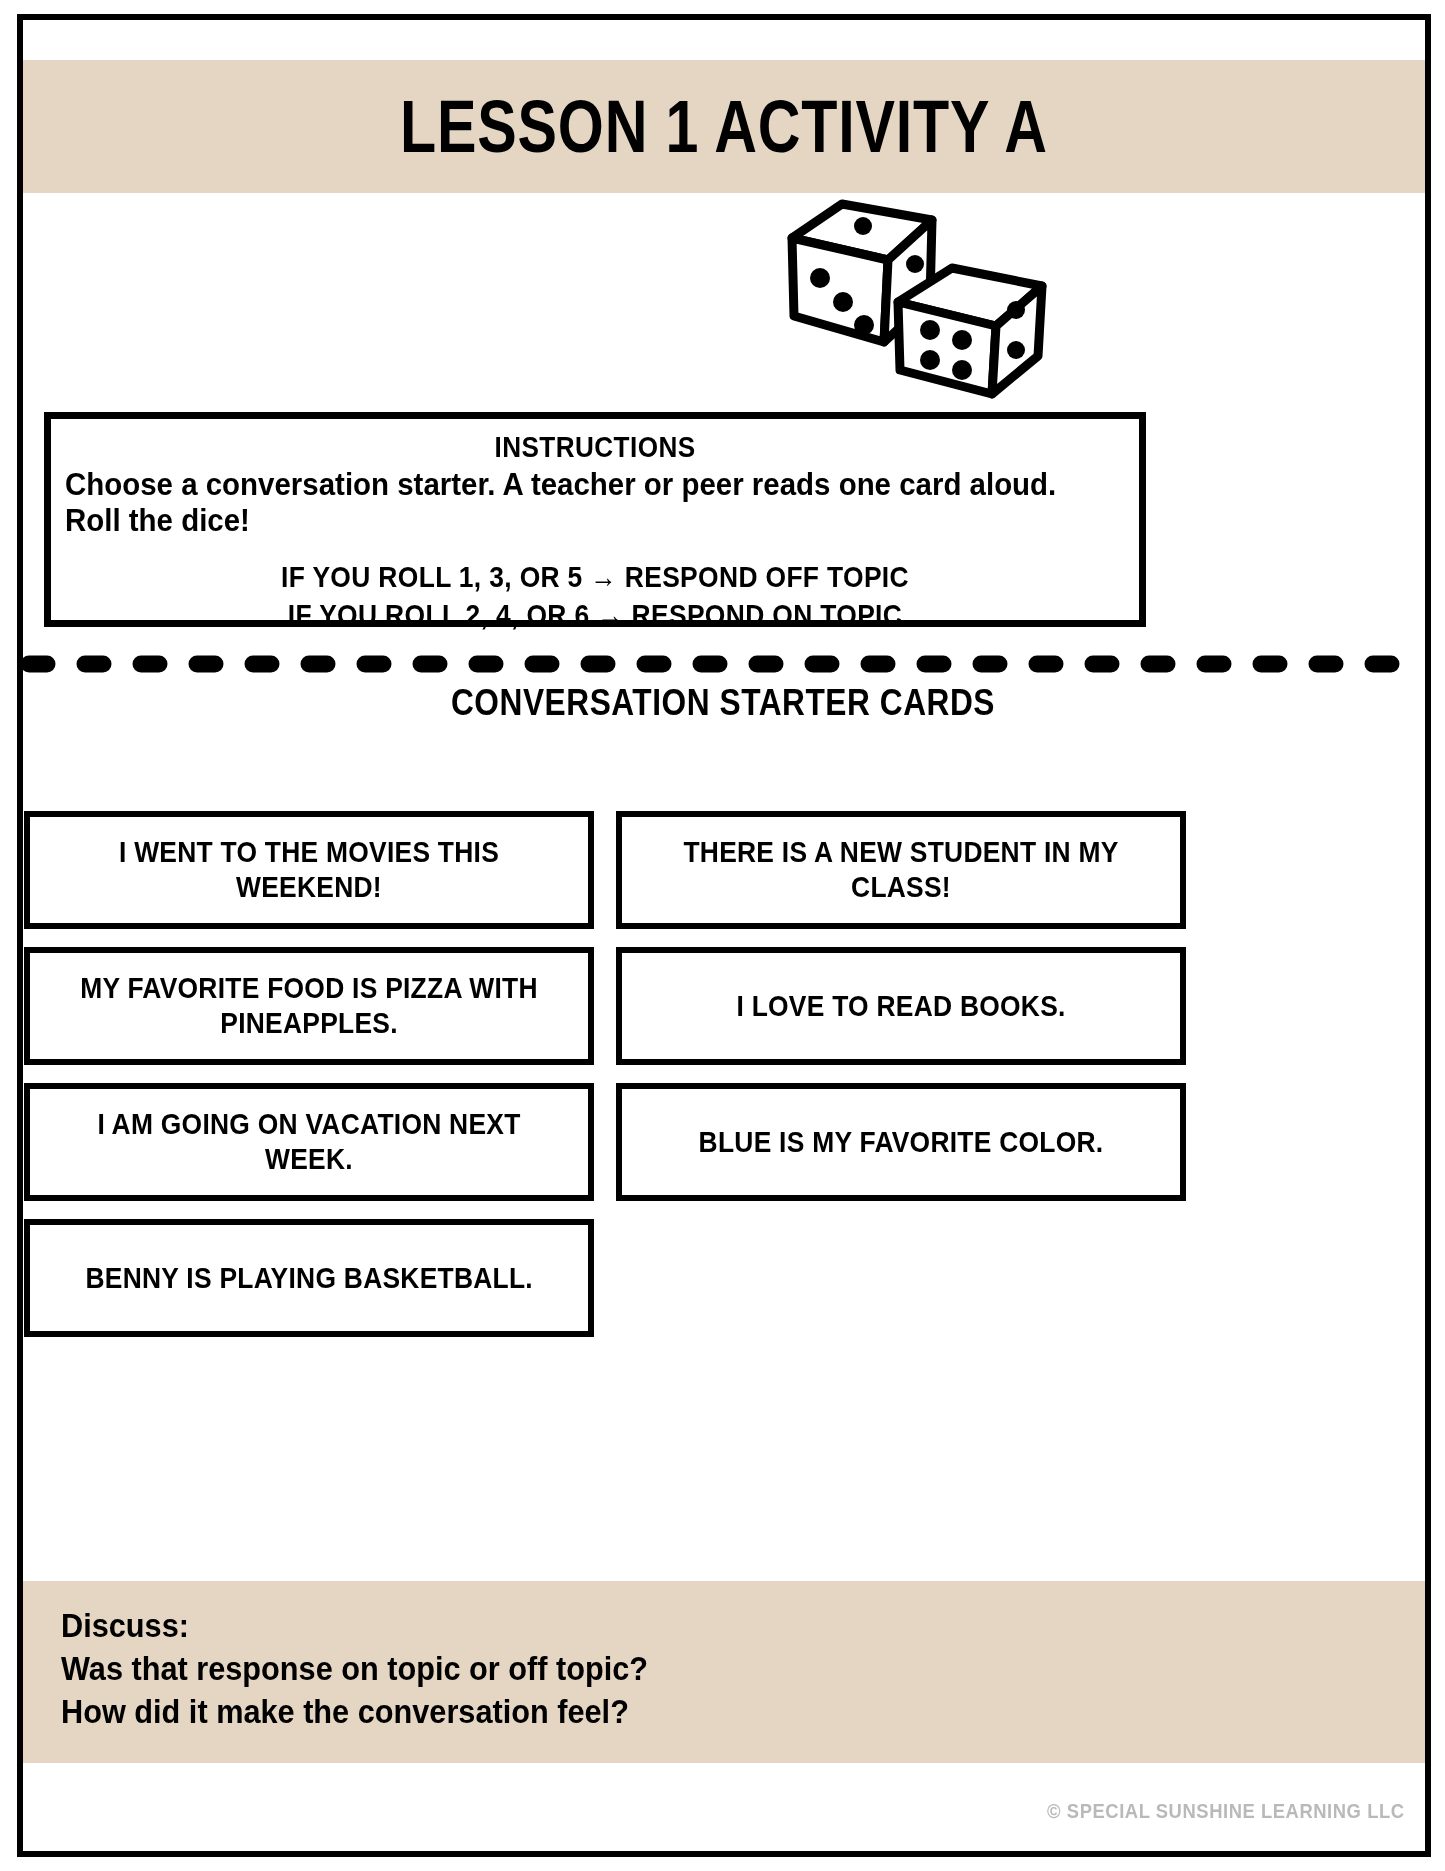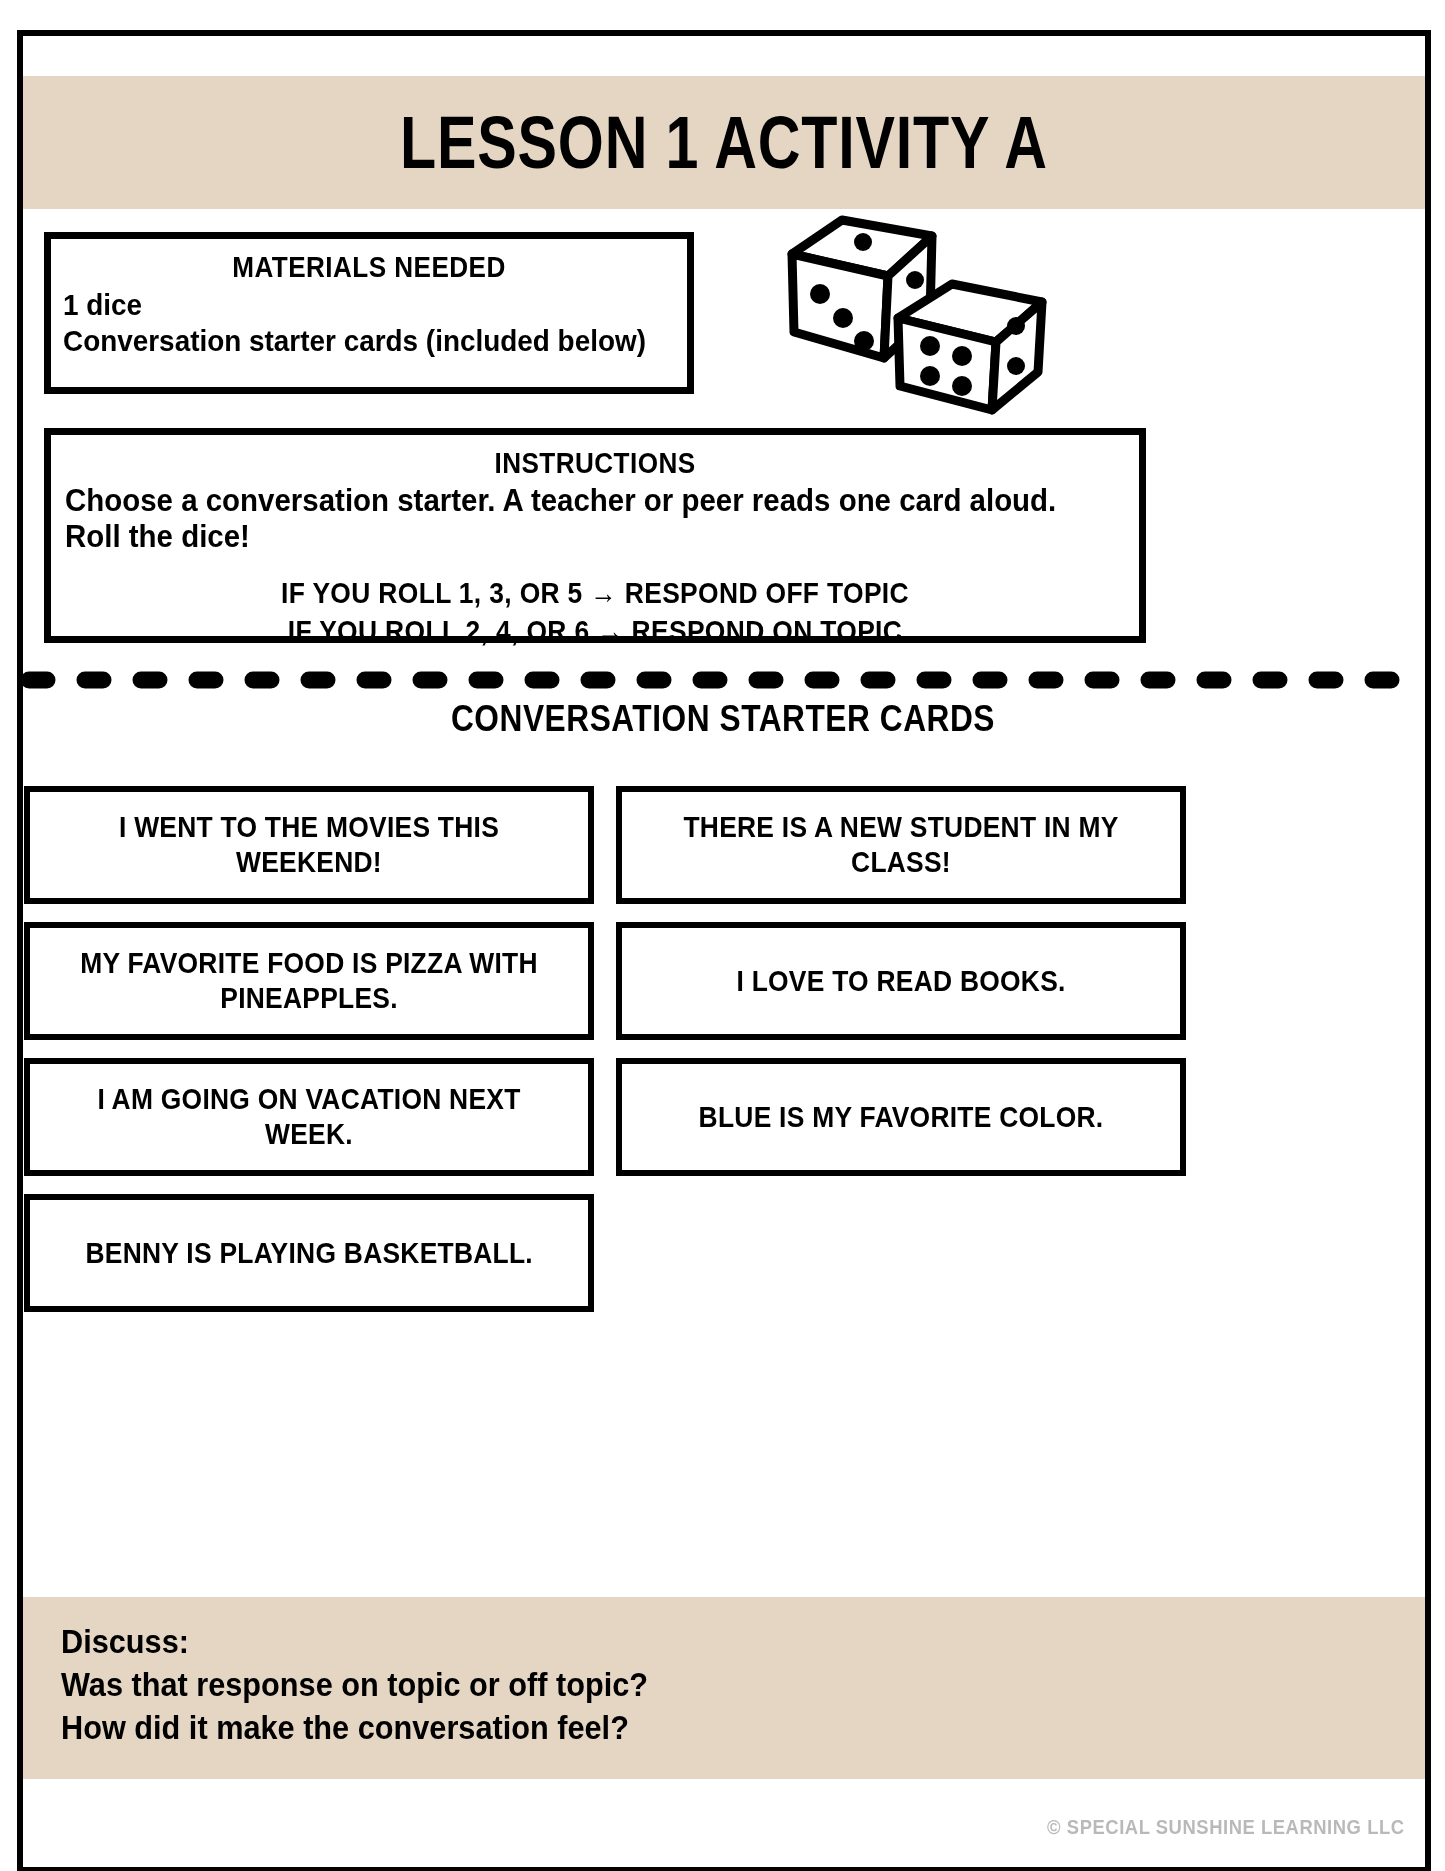--- a/index.html
+++ b/index.html
@@ -16,21 +16,20 @@
   }
 
   
   .page {
     position: absolute;
     left: 0; top: 0;
     width: 1445px;
     height: 1768px;
     background: #ffffff;
     box-sizing: border-box;
-    margin-top: 16px;
   }
   .page-border-left {
     position: absolute;
     left: 17px; top: 14px;
     width: 6px;
     height: 1843px;
     background: #000000;
   }
   .page-border-right {
     position: absolute;
@@ -176,21 +175,21 @@
     font-weight: bold;
     font-size: 36px;
     letter-spacing: 0.6px;
     color: #000;
     transform: scaleX(0.88);
   }
 
   .cards-grid {
     position: absolute;
     left: 24px;
-    top: 770px;
+    top: 811px;
     width: 1162px;
     display: grid;
     grid-template-columns: 570px 570px;
     grid-column-gap: 22px;
     grid-row-gap: 18px;
   }
   .starter-card {
     height: 118px;
     border: 6px solid #000000;
     background: #ffffff;
@@ -255,25 +254,20 @@
 
   <div class="page-border-top"></div>
   <div class="page-border-left"></div>
   <div class="page-border-right"></div>
   <div class="page-border-bottom"></div>
 
   <div class="header-band">
     <div class="header-title">LESSON 1 ACTIVITY A</div>
   </div>
 
-  <div class="outline-box materials-box">
-    <div class="box-heading">MATERIALS NEEDED</div>
-    <div class="mat-line">1 dice</div>
-    <div class="mat-line">Conversation starter cards (included below)</div>
-  </div>
 
   <div class="dice-art">
     <svg viewBox="0 0 300 215" width="300" height="215">
       <g fill="#ffffff" stroke="#000000" stroke-width="9" stroke-linejoin="round" stroke-linecap="round">
 
         <path d="M 12 48 L 62 14 L 152 30 L 108 70 Z"></path>
         <path d="M 12 48 L 108 70 L 104 152 L 14 126 Z"></path>
         <path d="M 108 70 L 152 30 L 150 110 L 104 152 Z"></path>
       </g>
       <g fill="#000000">

